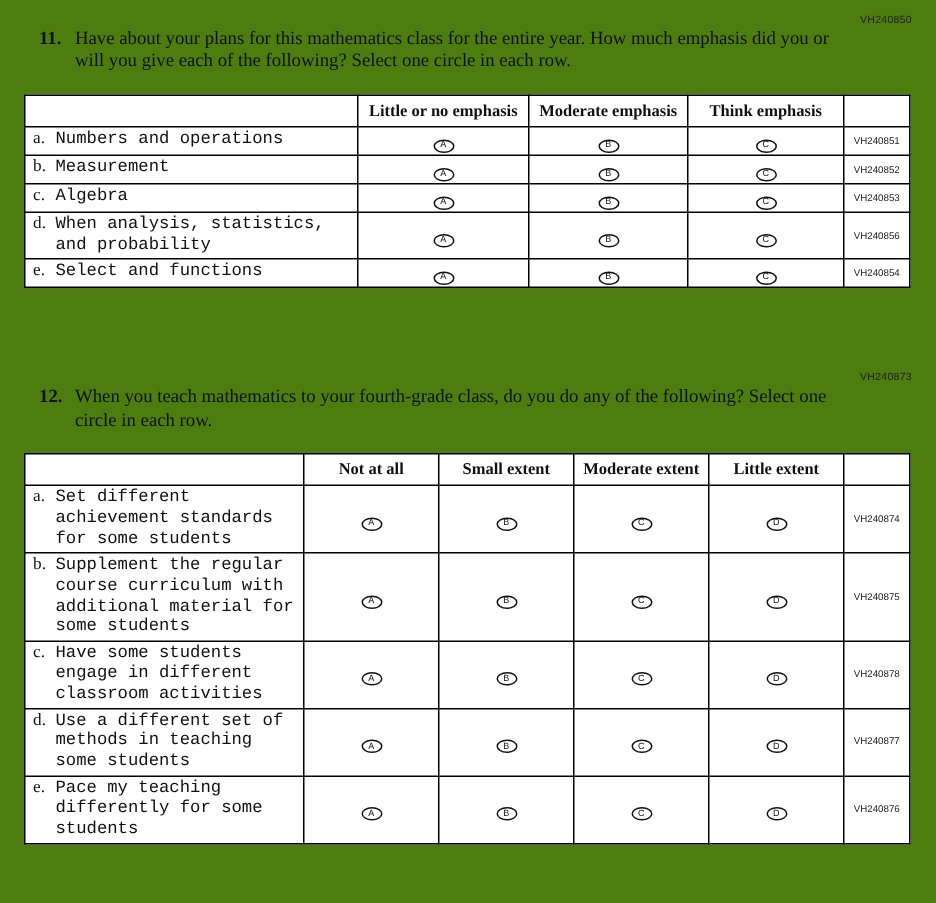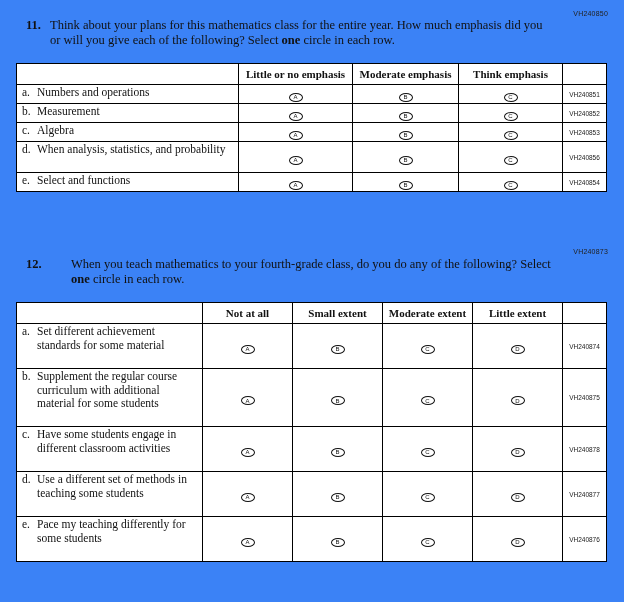--- a/index.html
+++ b/index.html
@@ -1,48 +1,48 @@
 <!DOCTYPE html>
 <html><head>
 <meta charset="utf-8">
 <style>
   * { margin:0; padding:0; box-sizing:border-box; }
   html,body { background:#e8e8e8; }
   body { font-family:"Liberation Serif", serif; color:#111; }
   .page {
-    position:relative; width:624px; height:602px; background:#3b82f6;
+    position:relative; width:624px; height:602px; background:#4d7c0f;
     overflow:hidden;
   }
   .form-code {
     font-family:"Liberation Sans", sans-serif;
     font-size:7px; color:#222; letter-spacing:0.2px;
   }
   .code-top { position:absolute; top:10px; right:16px; }
   .code-mid { text-align:right; padding-right:16px; margin-top:56px; }
 
   .question { display:flex; margin-left:26px; width:540px; }
   .q11 { margin-top:18px; }
-  .q12 { margin-top:2px;gap:21px; }
+  .q12 { margin-top:2px; }
   .qnum { font-weight:bold; font-size:12.5px; width:24px; flex:none; }
   .qtext { font-size:12.5px; line-height:1.22; width:505px; }
-  .qtext b { font-weight:bold; }
+  .qtext b { font-weight:normal; }
 
   table { border-collapse:collapse; margin-left:16px; background:#fff;padding-left:28px; }
   .t1 { margin-top:14px; }
   .t2 { margin-top:14px; }
   table, td, th { border:1px solid #000; }
   table { border-width:1.5px; }
   th {
     font-size:11px; font-weight:bold; text-align:center; vertical-align:middle;
     padding:4px 3px; line-height:1.15;
   }
   td.label { vertical-align:top; padding:1px 3px 2px 5px; }
   .lw { display:flex; font-size:11.5px; line-height:1.18; }
   .rl { width:15px; flex:none; }
-  .rt { flex:1; }
+  .rt { flex:1;font-family:Liberation Mono, monospace; }
   td.opt { text-align:center; vertical-align:middle; }
   td.codecell {
     font-family:"Liberation Sans", sans-serif;
     font-size:6.5px; text-align:center; vertical-align:middle; color:#222;
     padding:0 1px;
   }
   .t1 tr.r1 { height:18px; }
   .t1 tr.r2 { height:31px; }
   .t2 tr.r3 { height:45px; }
   .t2 tr.r4 { height:58px; }
@@ -59,21 +59,21 @@
 </style>
 </head>
 <body>
 
 <div class="page">
 
   <div class="form-code code-top">VH240850</div>
 
   <div class="question q11">
     <div class="qnum">11.</div>
-    <div class="qtext"><span>Think about your plans for this mathematics class for the entire year. How much emphasis did you or will you give each of the following? Select </span><b>one</b><span> circle in each row.</span></div>
+    <div class="qtext"><span>Have about your plans for this mathematics class for the entire year. How much emphasis did you or will you give each of the following? Select </span><b>one</b><span> circle in each row.</span></div>
   </div>
 
   <table class="t1">
     <colgroup>
         <col style="width:222px">
         <col style="width:114px">
         <col style="width:106px">
         <col style="width:104px">
         <col style="width:44px">
       </colgroup>
@@ -204,21 +204,21 @@
         <th>Moderate extent</th>
         <th>Little extent</th>
         <th></th>
       </tr>
     </thead>
     <tbody>
       <tr class="r3">
         <td class="label">
             <div class="lw">
               <span class="rl">a.</span>
-              <span class="rt">Set different achievement standards for some material</span>
+              <span class="rt">Set different achievement standards for some students</span>
             </div>
           </td>
         <td class="opt"><span class="bubble">
               <i>A</i>
             </span></td>
         <td class="opt"><span class="bubble">
               <i>B</i>
             </span></td>
         <td class="opt"><span class="bubble">
               <i>C</i>

